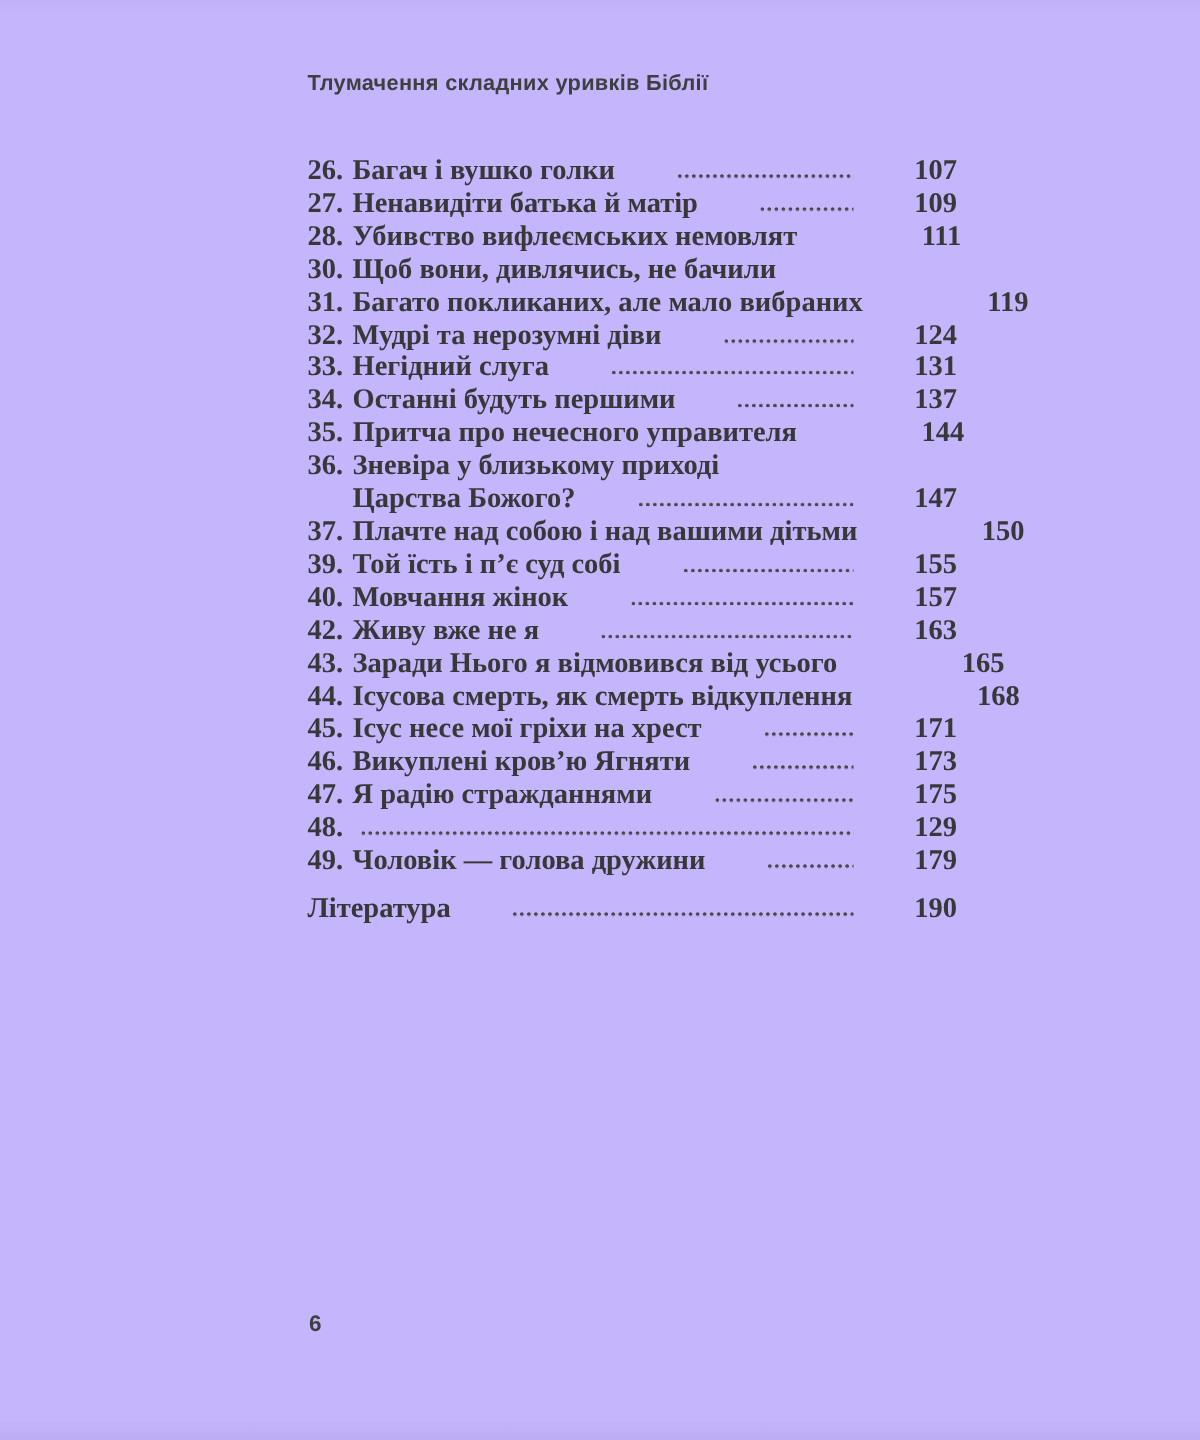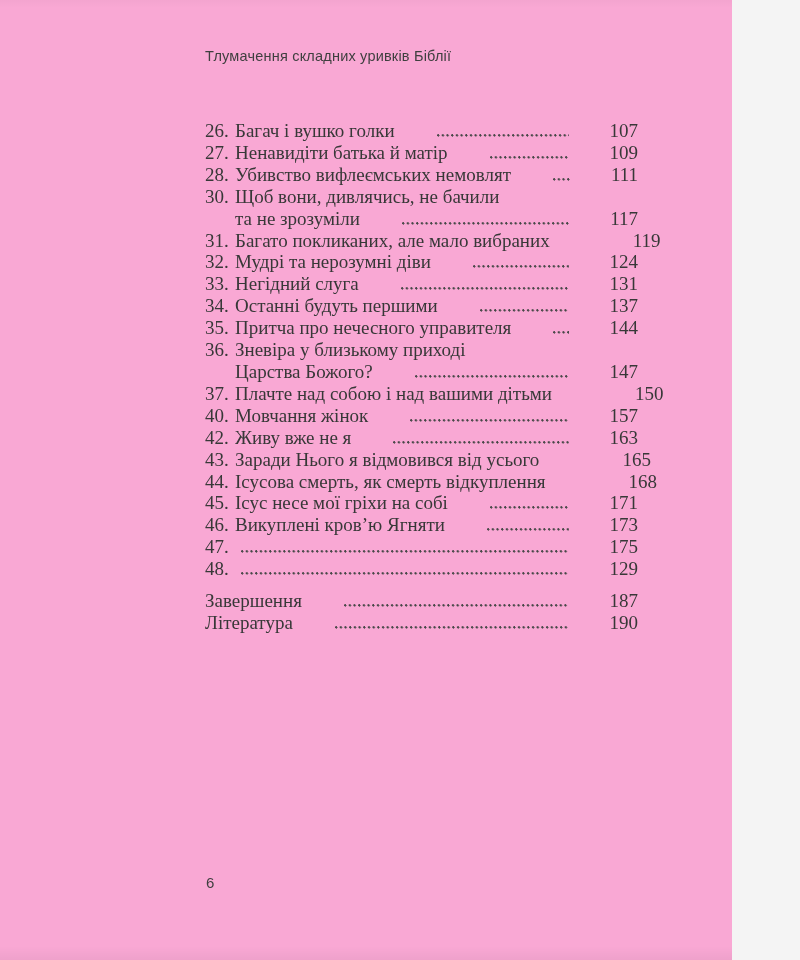--- a/index.html
+++ b/index.html
@@ -3,23 +3,24 @@
 <meta charset="utf-8">
 <style>
   html, body { margin: 0; padding: 0; }
   body {
     width: 800px; height: 960px;
     background: #f4f4f4;
     font-family: "Liberation Serif", "DejaVu Serif", serif;
   }
   .page {
     position: relative;
-    width: 732px; height: 960px;
-    background: #f9a8d4;
+    width: 800px; height: 960px;
+    background: #c4b5fd;
     overflow: hidden;
+    font-weight: bold;
   }
   
   .edge-top {
     position: absolute; left: 0; top: 0; width: 800px; height: 8px;
     background: linear-gradient(rgba(0,0,0,0.025), rgba(0,0,0,0));
     pointer-events: none;
   }
   .edge-bottom {
     position: absolute; left: 0; bottom: 0; width: 800px; height: 14px;
     background: linear-gradient(rgba(0,0,0,0), rgba(0,0,0,0.045));
@@ -32,21 +33,20 @@
     font-size: 14.5px; line-height: 17px;
     letter-spacing: 0.2px;
     color: #3f3f3f;
   }
 
   .toc {
     position: absolute; left: 205px; top: 103px;
     width: 433px;
     font-size: 19px; line-height: 21.9px;
     color: #383838;
-    margin-top: 17px;
   }
   .entry { display: flex; align-items: flex-start; }
   .num { width: 30px; flex: 0 0 30px; white-space: nowrap; }
   .body { flex: 1 1 auto; min-width: 0; }
   .line { white-space: nowrap; gap: 36px; }
   .line.last { display: flex; align-items: baseline; }
   .txt { white-space: nowrap; }
   .dots {
     flex: 1 1 auto;
     height: 3px;
@@ -105,25 +105,20 @@
               <span class="txt">Убивство вифлеємських немовлят</span>
               <span class="dots"></span>
               <span class="pg">111</span>
             </div>
           </div>
         </div>
         <div class="entry">
           <span class="num">30.</span>
           <div class="body">
             <div class="line"><span class="txt">Щоб вони, дивлячись, не бачили</span></div>
-            <div class="line last">
-              <span class="txt">та не зрозуміли</span>
-              <span class="dots"></span>
-              <span class="pg">117</span>
-            </div>
           </div>
         </div>
         <div class="entry">
           <span class="num">31.</span>
           <div class="body">
             <div class="line last">
               <span class="txt">Багато покликаних, але мало вибраних</span>
               <span class="dots"></span>
               <span class="pg">119</span>
             </div>
@@ -184,20 +179,30 @@
           <span class="num">37.</span>
           <div class="body">
             <div class="line last">
               <span class="txt">Плачте над собою і над вашими дітьми</span>
               <span class="dots"></span>
               <span class="pg">150</span>
             </div>
           </div>
         </div>
         <div class="entry">
+          <span class="num">39.</span>
+          <div class="body">
+            <div class="line last">
+              <span class="txt">Той їсть і пʼє суд собі</span>
+              <span class="dots"></span>
+              <span class="pg">155</span>
+            </div>
+          </div>
+        </div>
+        <div class="entry">
           <span class="num">40.</span>
           <div class="body">
             <div class="line last">
               <span class="txt">Мовчання жінок</span>
               <span class="dots"></span>
               <span class="pg">157</span>
             </div>
           </div>
         </div>
         <div class="entry">
@@ -227,68 +232,70 @@
               <span class="txt">Ісусова смерть, як смерть відкуплення</span>
               <span class="dots"></span>
               <span class="pg">168</span>
             </div>
           </div>
         </div>
         <div class="entry">
           <span class="num">45.</span>
           <div class="body">
             <div class="line last">
-              <span class="txt">Ісус несе мої гріхи на собі</span>
+              <span class="txt">Ісус несе мої гріхи на хрест</span>
               <span class="dots"></span>
               <span class="pg">171</span>
             </div>
           </div>
         </div>
         <div class="entry">
           <span class="num">46.</span>
           <div class="body">
             <div class="line last">
               <span class="txt">Викуплені кровʼю Ягняти</span>
               <span class="dots"></span>
               <span class="pg">173</span>
             </div>
           </div>
         </div>
         <div class="entry">
           <span class="num">47.</span>
           <div class="body">
             <div class="line last">
+              <span class="txt">Я радію стражданнями</span>
               <span class="dots"></span>
               <span class="pg">175</span>
             </div>
           </div>
         </div>
         <div class="entry">
           <span class="num">48.</span>
           <div class="body">
             <div class="line last">
               <span class="dots"></span>
               <span class="pg">129</span>
+            </div>
+          </div>
+        </div>
+        <div class="entry">
+          <span class="num">49.</span>
+          <div class="body">
+            <div class="line last">
+              <span class="txt">Чоловік — голова дружини</span>
+              <span class="dots"></span>
+              <span class="pg">179</span>
             </div>
           </div>
         </div>
       </div>
     <div class="back-matter">
         <div class="entry">
           <div class="body">
             <div class="line last">
-              <span class="txt">Завершення</span>
-              <span class="dots"></span>
-              <span class="pg">187</span>
-            </div>
-          </div>
-        </div>
-        <div class="entry">
-          <div class="body">
-            <div class="line last">
               <span class="txt">Література</span>
               <span class="dots"></span>
               <span class="pg">190</span>
             </div>
           </div>
         </div>
       </div>
   </div>
 
   <div class="footer-num">6</div>

